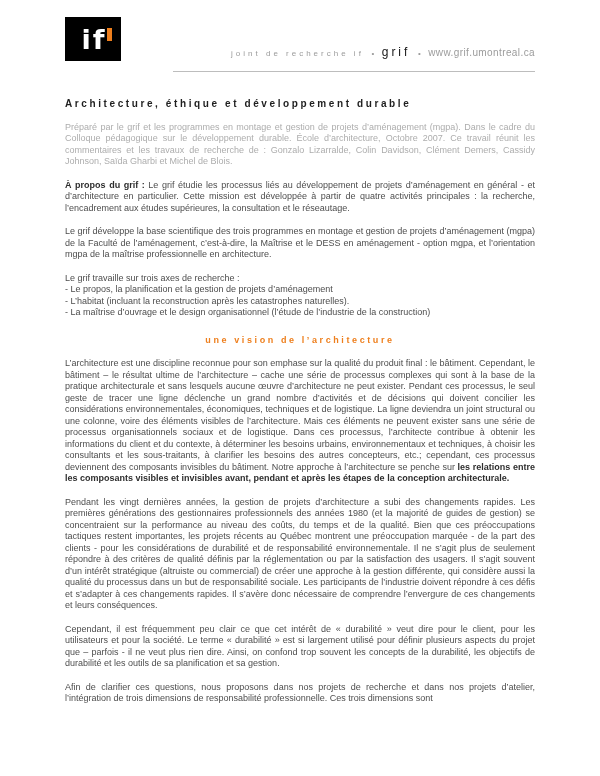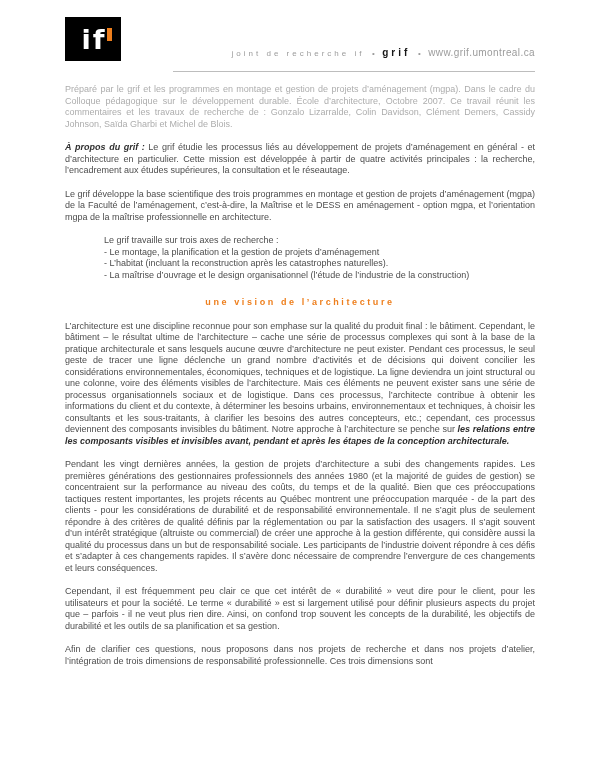--- a/index.html
+++ b/index.html
@@ -11,32 +11,32 @@
   }
   
   .header{display:flex;justify-content:space-between;align-items:flex-end;height:44px;}
   .logo{width:56px;height:44px;background:#000;position:relative;display:flex;align-items:center;justify-content:center;}
   .logo-i,.logo-f{color:#ffffff;font-weight:bold;font-size:27px;line-height:1;font-family:"DejaVu Sans",sans-serif;}
   .logo-f{margin-left:2px;}
   .logo-accent{position:absolute;right:9px;top:11px;width:5px;height:13px;background:#ee7f1d;}
   .tagline{white-space:nowrap;padding-bottom:2px;}
   .tag-pre{color:#9b9b9b;letter-spacing:3px;font-size:8px;}
   .tag-sep{color:#9b9b9b;font-size:8px;margin:0 5px;}
-  .tag-brand{color:#161616;font-weight:bold;letter-spacing:3px;font-size:10px;}
+  .tag-brand{color:#161616;font-weight:normal;letter-spacing:3px;font-size:12px;}
   .tag-url{color:#9b9b9b;font-size:10px;letter-spacing:0.4px;}
   .rule{border-top:1px solid #bdbdbd;margin-top:10px;margin-left:108px;}
   
   h1{font-size:10px;letter-spacing:2.6px;color:#1f1f1f;margin:26px 0 0;font-weight:bold;}
   h2.orange{color:#ee7f1d;font-size:9px;letter-spacing:2.6px;font-weight:bold;margin:16px 0 0;text-align:center;}
   
   p{margin:12px 0 0;text-align:justify;}
   .intro{color:#adadad;}
   .axes{margin-top:12px;}
-  .axes div{text-align:left;margin-left:39px;}
-  .run-bold{font-weight:bold;color:#2e2e2e;font-style:italic;}
+  .axes div{text-align:left;}
+  .run-bold{font-weight:bold;color:#2e2e2e;}
   .run-italic{}
 </style>
 </head>
 <body>
 
 <div class="page">
 
   <div class="header">
     <div class="logo">
       <span class="logo-i">i</span>
@@ -46,30 +46,31 @@
     <div class="tagline">
       <span class="tag-pre">joint de recherche if</span>
       <span class="tag-sep">•</span>
       <span class="tag-brand">grif</span>
       <span class="tag-sep">•</span>
       <span class="tag-url">www.grif.umontreal.ca</span>
     </div>
   </div>
   <div class="rule"></div>
 
+  <h1>Architecture, éthique et développement durable</h1>
 
   <p class="intro">Préparé par le grif et les programmes en montage et gestion de projets d’aménagement (mgpa). Dans le cadre du Colloque pédagogique sur le développement durable. École d’architecture, Octobre 2007. Ce travail réunit les commentaires et les travaux de recherche de : Gonzalo Lizarralde, Colin Davidson, Clément Demers, Cassidy Johnson, Saïda Gharbi et Michel de Blois.</p>
 
   <p><span class="run-bold">À propos du grif : </span><span class="run-normal">Le grif étudie les processus liés au développement de projets d’aménagement en général - et d’architecture en particulier. Cette mission est développée à partir de quatre activités principales : la recherche, l’encadrement aux études supérieures, la consultation et le réseautage.</span></p>
 
   <p>Le grif développe la base scientifique des trois programmes en montage et gestion de projets d’aménagement (mgpa) de la Faculté de l’aménagement, c’est-à-dire, la Maîtrise et le DESS en aménagement - option mgpa, et l’orientation mgpa de la maîtrise professionnelle en architecture.</p>
 
   <div class="axes">
     <div>Le grif travaille sur trois axes de recherche :</div>
-    <div>- Le montage, la planification et la gestion de projets d’aménagement</div>
+    <div>- Le propos, la planification et la gestion de projets d’aménagement</div>
     <div>- L’habitat (incluant la reconstruction après les catastrophes naturelles).</div>
     <div>- La maîtrise d’ouvrage et le design organisationnel (l’étude de l’industrie de la construction)</div>
   </div>
 
   <h2 class="orange">une vision de l’architecture</h2>
 
   <p><span class="run-normal">L’architecture est une discipline reconnue pour son emphase sur la qualité du produit final : le bâtiment. Cependant, le bâtiment – le résultat ultime de l’architecture – cache une série de processus complexes qui sont à la base de la pratique architecturale et sans lesquels aucune œuvre d’architecture ne peut exister. Pendant ces processus, le seul geste de tracer une ligne déclenche un grand nombre d’activités et de décisions qui doivent concilier les considérations environnementales, économiques, techniques et de logistique. La ligne deviendra un joint structural ou une colonne, voire des éléments </span><span class="run-italic">visibles</span><span class="run-normal"> de l’architecture. Mais ces éléments ne peuvent exister sans une série de processus organisationnels sociaux et de logistique. Dans ces processus, l’architecte contribue à obtenir les informations du client et du contexte, à déterminer les besoins urbains, environnementaux et techniques, à choisir les consultants et les sous-traitants, à clarifier les besoins des autres concepteurs, etc.; cependant, ces processus deviennent des composants </span><span class="run-italic">invisibles</span><span class="run-normal"> du bâtiment. Notre approche à l’architecture se penche sur </span><span class="run-bold">les relations entre les composants visibles et invisibles avant, pendant et après les étapes de la conception architecturale.</span></p>
 
 
   <p>Pendant les vingt dernières années, la gestion de projets d’architecture a subi des changements rapides. Les premières générations des gestionnaires professionnels des années 1980 (et la majorité de guides de gestion) se concentraient sur la performance au niveau des coûts, du temps et de la qualité. Bien que ces préoccupations tactiques restent importantes, les projets récents au Québec montrent une préoccupation marquée - de la part des clients - pour les considérations de durabilité et de responsabilité environnementale. Il ne s’agit plus de seulement répondre à des critères de qualité définis par la réglementation ou par la satisfaction des usagers. Il s’agit souvent d’un intérêt stratégique (altruiste ou commercial) de créer une approche à la gestion différente, qui considère aussi la qualité du processus dans un but de responsabilité sociale. Les participants de l’industrie doivent répondre à ces défis et s’adapter à ces changements rapides. Il s’avère donc nécessaire de comprendre l’envergure de ces changements et leurs conséquences.</p>

